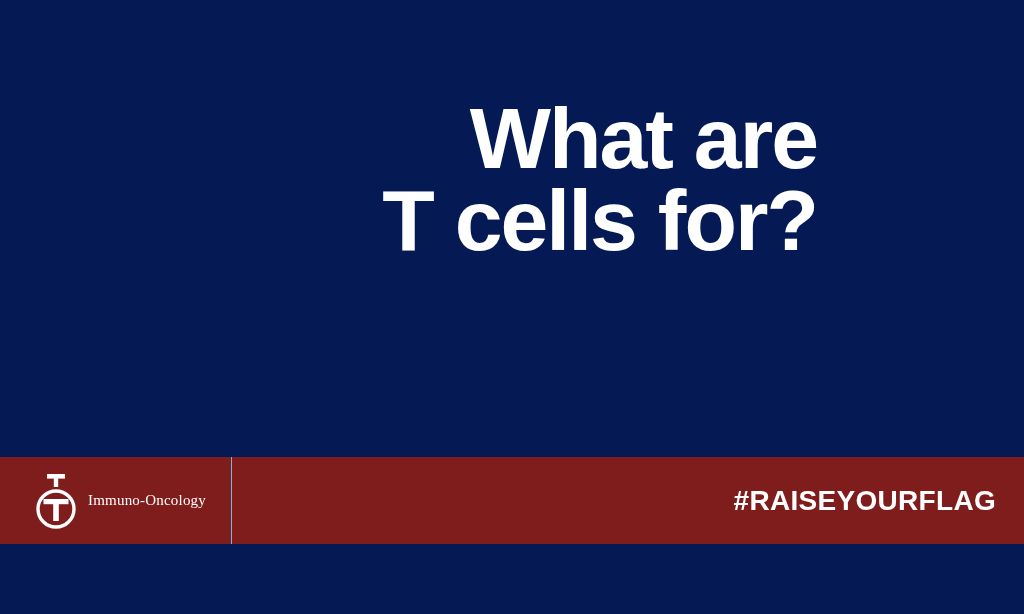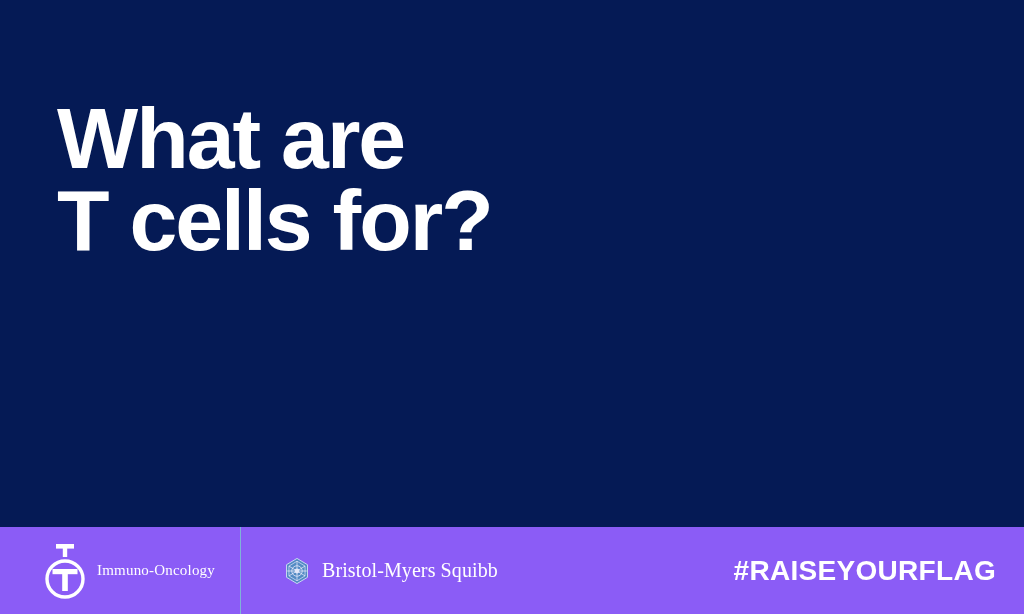--- a/index.html
+++ b/index.html
@@ -11,23 +11,24 @@
   }
 
   body {
     font-family: "Liberation Sans", sans-serif;
     background: #051a55;
   }
 
   .slide {
     position: relative;
     width: 1024px;
-    height: 614px;
+    height: 544px;
     background: #051a55;
     overflow: hidden;
+    text-align: right;
   }
 
   
   .headline {
     position: absolute;
     left: 57px;
     top: 98px;
     width: 760px;
     color: #ffffff;
     font-family: "Liberation Sans", sans-serif;
@@ -38,24 +39,23 @@
     white-space: pre-line;
   }
 
   
   .footer {
     position: absolute;
     left: 0;
     bottom: 0;
     width: 1024px;
     height: 87px;
-    background: #8b5cf6;
+    background: #7f1d1d;
     display: flex;
     align-items: center;
-    padding-left: 9px;
   }
 
   
   .footer-left {
     position: relative;
     width: 232px;
     height: 87px;
     flex: 0 0 232px;
     display: flex;
     align-items: center;
@@ -150,41 +150,19 @@
 
         <rect x="9.5" y="27" width="25" height="5.2" fill="#ffffff"></rect>
         <rect x="19.2" y="27" width="5.6" height="22" fill="#ffffff"></rect>
       </svg>
 
       <span class="io-label">Immuno-Oncology</span>
 
       <div class="divider"></div>
     </div>
 
-    <div class="footer-center">
-
-      <svg class="bms-mark" viewBox="0 0 40 40">
-        <g opacity="0.92">
-
-          <polygon points="20,2 35,11 35,29 20,38 5,29 5,11" fill="#4f8fc0" stroke="#cfe2f1" stroke-width="1.4"></polygon>
-          <polygon points="20,6 31.5,13 31.5,27 20,34 8.5,27 8.5,13" fill="none" stroke="#e8f2fa" stroke-width="1"></polygon>
-
-          <g stroke="#eef5fb" stroke-width="1.1">
-            <line x1="20" y1="6" x2="20" y2="34"></line>
-            <line x1="8.5" y1="13" x2="31.5" y2="27"></line>
-            <line x1="31.5" y1="13" x2="8.5" y2="27"></line>
-            <line x1="6" y1="20" x2="34" y2="20"></line>
-          </g>
-
-          <circle cx="20" cy="20" r="7.5" fill="none" stroke="#f2f8fc" stroke-width="1.1"></circle>
-          <circle cx="20" cy="20" r="3.4" fill="#eaf3fa"></circle>
-        </g>
-      </svg>
-
-      <span class="bms-label">Bristol-Myers Squibb</span>
-    </div>
 
     <div class="footer-right">
       <span class="hashtag">#RAISEYOURFLAG</span>
     </div>
 
   </div>
 </div>
 
 </body></html>

